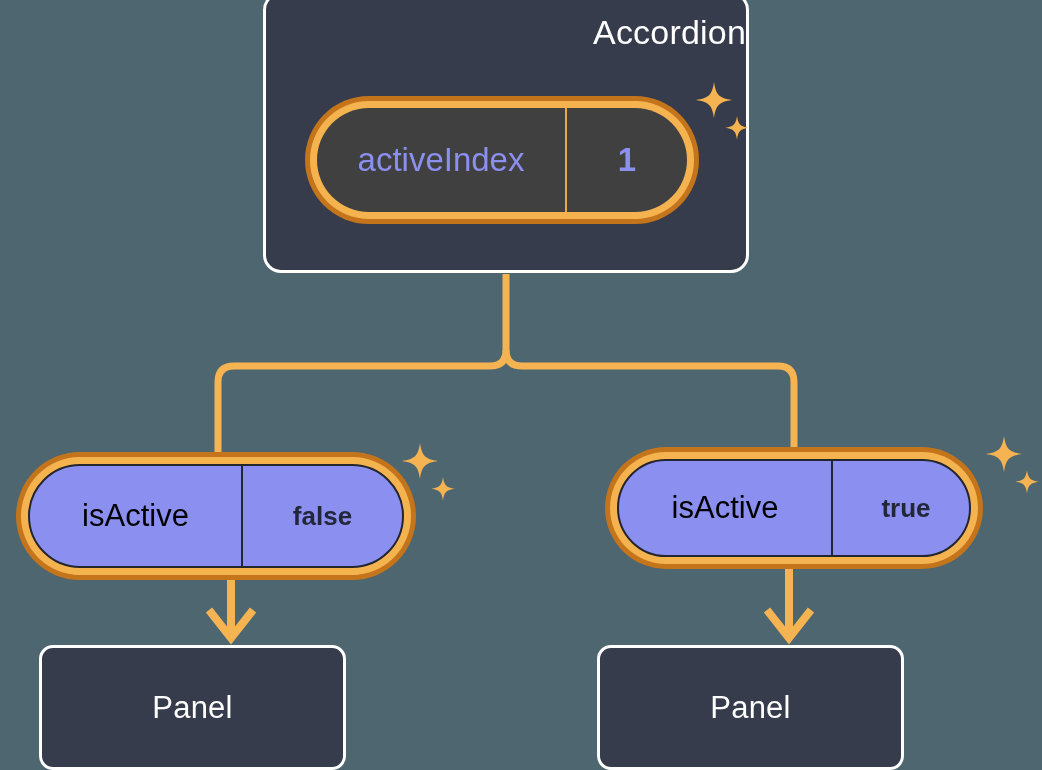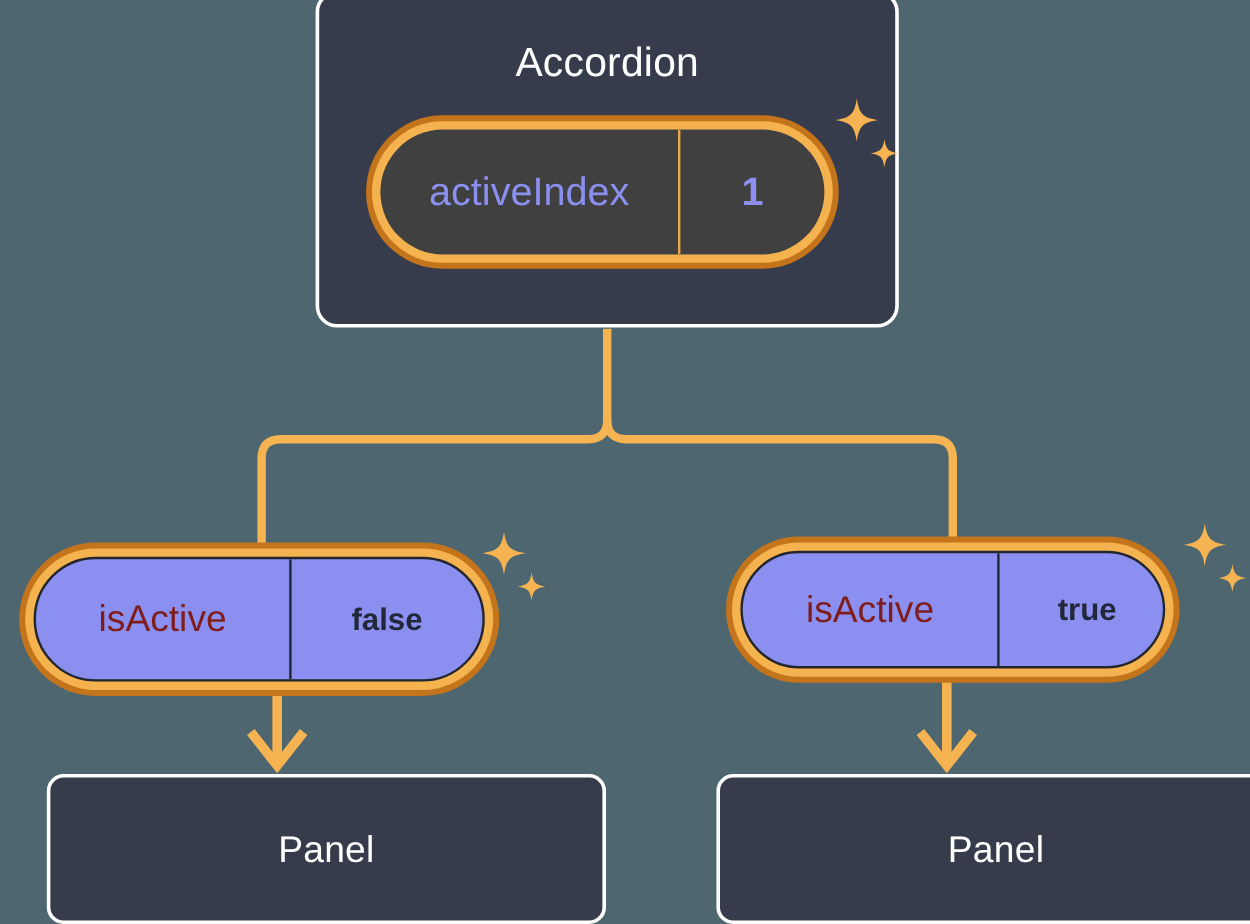--- a/index.html
+++ b/index.html
@@ -47,26 +47,27 @@
 
   
   #accordion-card {
     left: 263px;
     top: -8px;
     width: 486px;
     height: 281px;
     border-radius: 18px;
   }
   #accordion-card .card-title {
-    margin-top: 38px;
+    margin-top: 18px;
+    text-align: right;
   }
 
   
   .panel-card {
-    width: 466px;
+    width: 307px;
     height: 125px;
     top: 645px;
     display: flex;
     align-items: center;
     justify-content: center;
     border-radius: 14px;
   }
   #panel-left  { left: 39px; }
   #panel-right { left: 597px; }
   .panel-card .card-title { font-size: 31px; margin: 0; }
@@ -121,21 +122,21 @@
     font-weight: bold;
   }
 
   
   .pill-purple {
     background: #8b90f0;
     border: 2px solid #23262e;
     height: 100%;
   }
   .pill-purple .pill-key {
-    color: #7f1d1d;
+    color: #000000;
     font-size: 31px;
     border-right: 2px solid #23262e;
   }
   .pill-purple .pill-val {
     color: #22283a;
     font-size: 26px;
     font-weight: bold;
   }
 
   #pill-isactive-false-ring { left: 16px;  top: 452px; }

